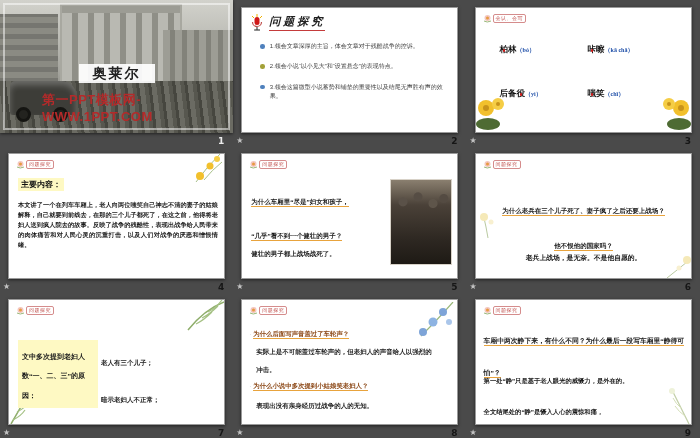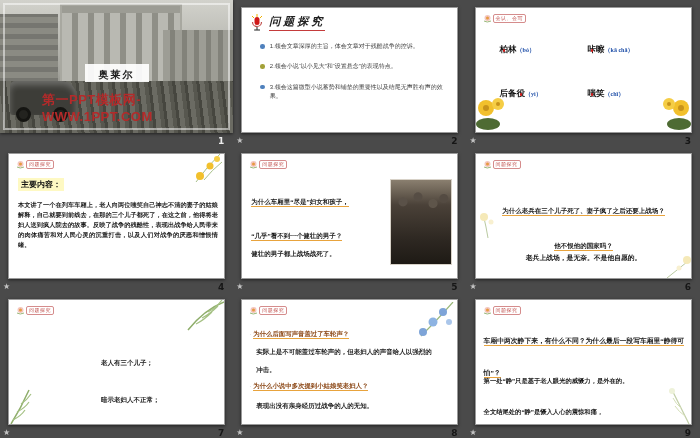--- a/index.html
+++ b/index.html
@@ -30,21 +30,21 @@
          border-radius:5px 14px 3px 3px;box-shadow:inset 0 4px 6px rgba(255,255,255,.25);}
   .truck:before,.truck:after{content:"";position:absolute;bottom:-7px;width:15px;height:15px;
          border-radius:50%;background:#23231f;border:3px solid #151512;box-sizing:border-box;}
   .truck:before{left:6px;} .truck:after{right:8px;}
   .frame{position:absolute;inset:3px;border:2px solid rgba(255,255,255,.5);pointer-events:none;}
   .titlebox{position:absolute;left:50%;top:34px;transform:translateX(-50%);background:rgba(252,252,248,.9);
             padding:1px 10px;}
   .titlebox span{font-family:"Liberation Serif",serif;font-weight:bold;font-size:21px;letter-spacing:6px;color:#111;}
   .authorbox{position:absolute;left:50%;top:64px;transform:translateX(-50%);background:rgba(255,255,255,.92);
              padding:0 14px;}
-  .authorbox span{font-family:Liberation Mono, monospace;font-weight:bold;font-size:10px;letter-spacing:2px;color:#222;}
+  .authorbox span{font-family:Liberation Mono, monospace;font-weight:bold;font-size:14px;letter-spacing:2px;color:#222;}
   .wm{position:absolute;left:42px;bottom:9px;font-size:13px;font-weight:bold;color:#b42a2a;letter-spacing:.5px;}
   
   .badge{position:absolute;left:7px;top:6px;display:flex;align-items:center;gap:1px;}
   .badge .box{border:1px solid #d58c8c;border-radius:2px;background:#fff;color:#c0504d;
               font-size:5px;line-height:7px;padding:0 2px;letter-spacing:.5px;}
   .hdr{position:absolute;left:8px;top:6px;display:flex;align-items:flex-end;gap:4px;}
   .hdr-t{font-family:"Liberation Serif",serif;font-weight:bold;font-style:italic;font-size:11px;
          letter-spacing:3px;color:#222;border-bottom:1.5px solid #c43b3b;padding-bottom:1px;}
   .script{font-family:"Liberation Serif",serif;color:#1a1a1a;}
   .uline{border-bottom:1.5px solid #e8a33d;padding-bottom:1px;}
@@ -273,20 +273,23 @@
         <span class="box">问题探究</span>
       </div>
       <svg class="deco" style="right:0;top:0" width="60" height="36" viewBox="0 0 60 36">
         <path d="M60 2 Q40 10 24 30" stroke="#8fae6b" stroke-width="1.5" fill="none"></path>
         <path d="M58 0 Q52 8 44 12 M54 6 Q46 14 38 18 M48 12 Q40 20 32 24" stroke="#a5c184" stroke-width="1.2" fill="none"></path>
       </svg>
       <svg class="deco" style="left:0;bottom:0" width="40" height="44" viewBox="0 0 40 44">
         <path d="M2 44 Q12 28 20 10" stroke="#8fae6b" stroke-width="1.5" fill="none"></path>
         <path d="M4 40 Q12 36 16 30 M8 32 Q16 28 20 22 M12 24 Q18 20 22 14" stroke="#a5c184" stroke-width="1.2" fill="none"></path>
       </svg>
+      <div class="peach" style="position:absolute;left:9px;top:40px;width:72px;padding:5px 4px;">
+        <span class="qtext" style="font-size:7px;line-height:1.9">文中多次提到老妇人数“一、二、三”的原因：</span>
+      </div>
       <div style="position:absolute;left:92px;top:42px;width:122px;line-height:2.3;">
         <span class="script" style="font-size:6.5px;font-weight:bold">老人有三个儿子；</span><br>
         <span class="script" style="font-size:6.5px;font-weight:bold">暗示老妇人不正常；</span><br>
         
       </div>
     </div>
     <span class="star">★</span>
     <span class="num">7</span>
   </div>
 

